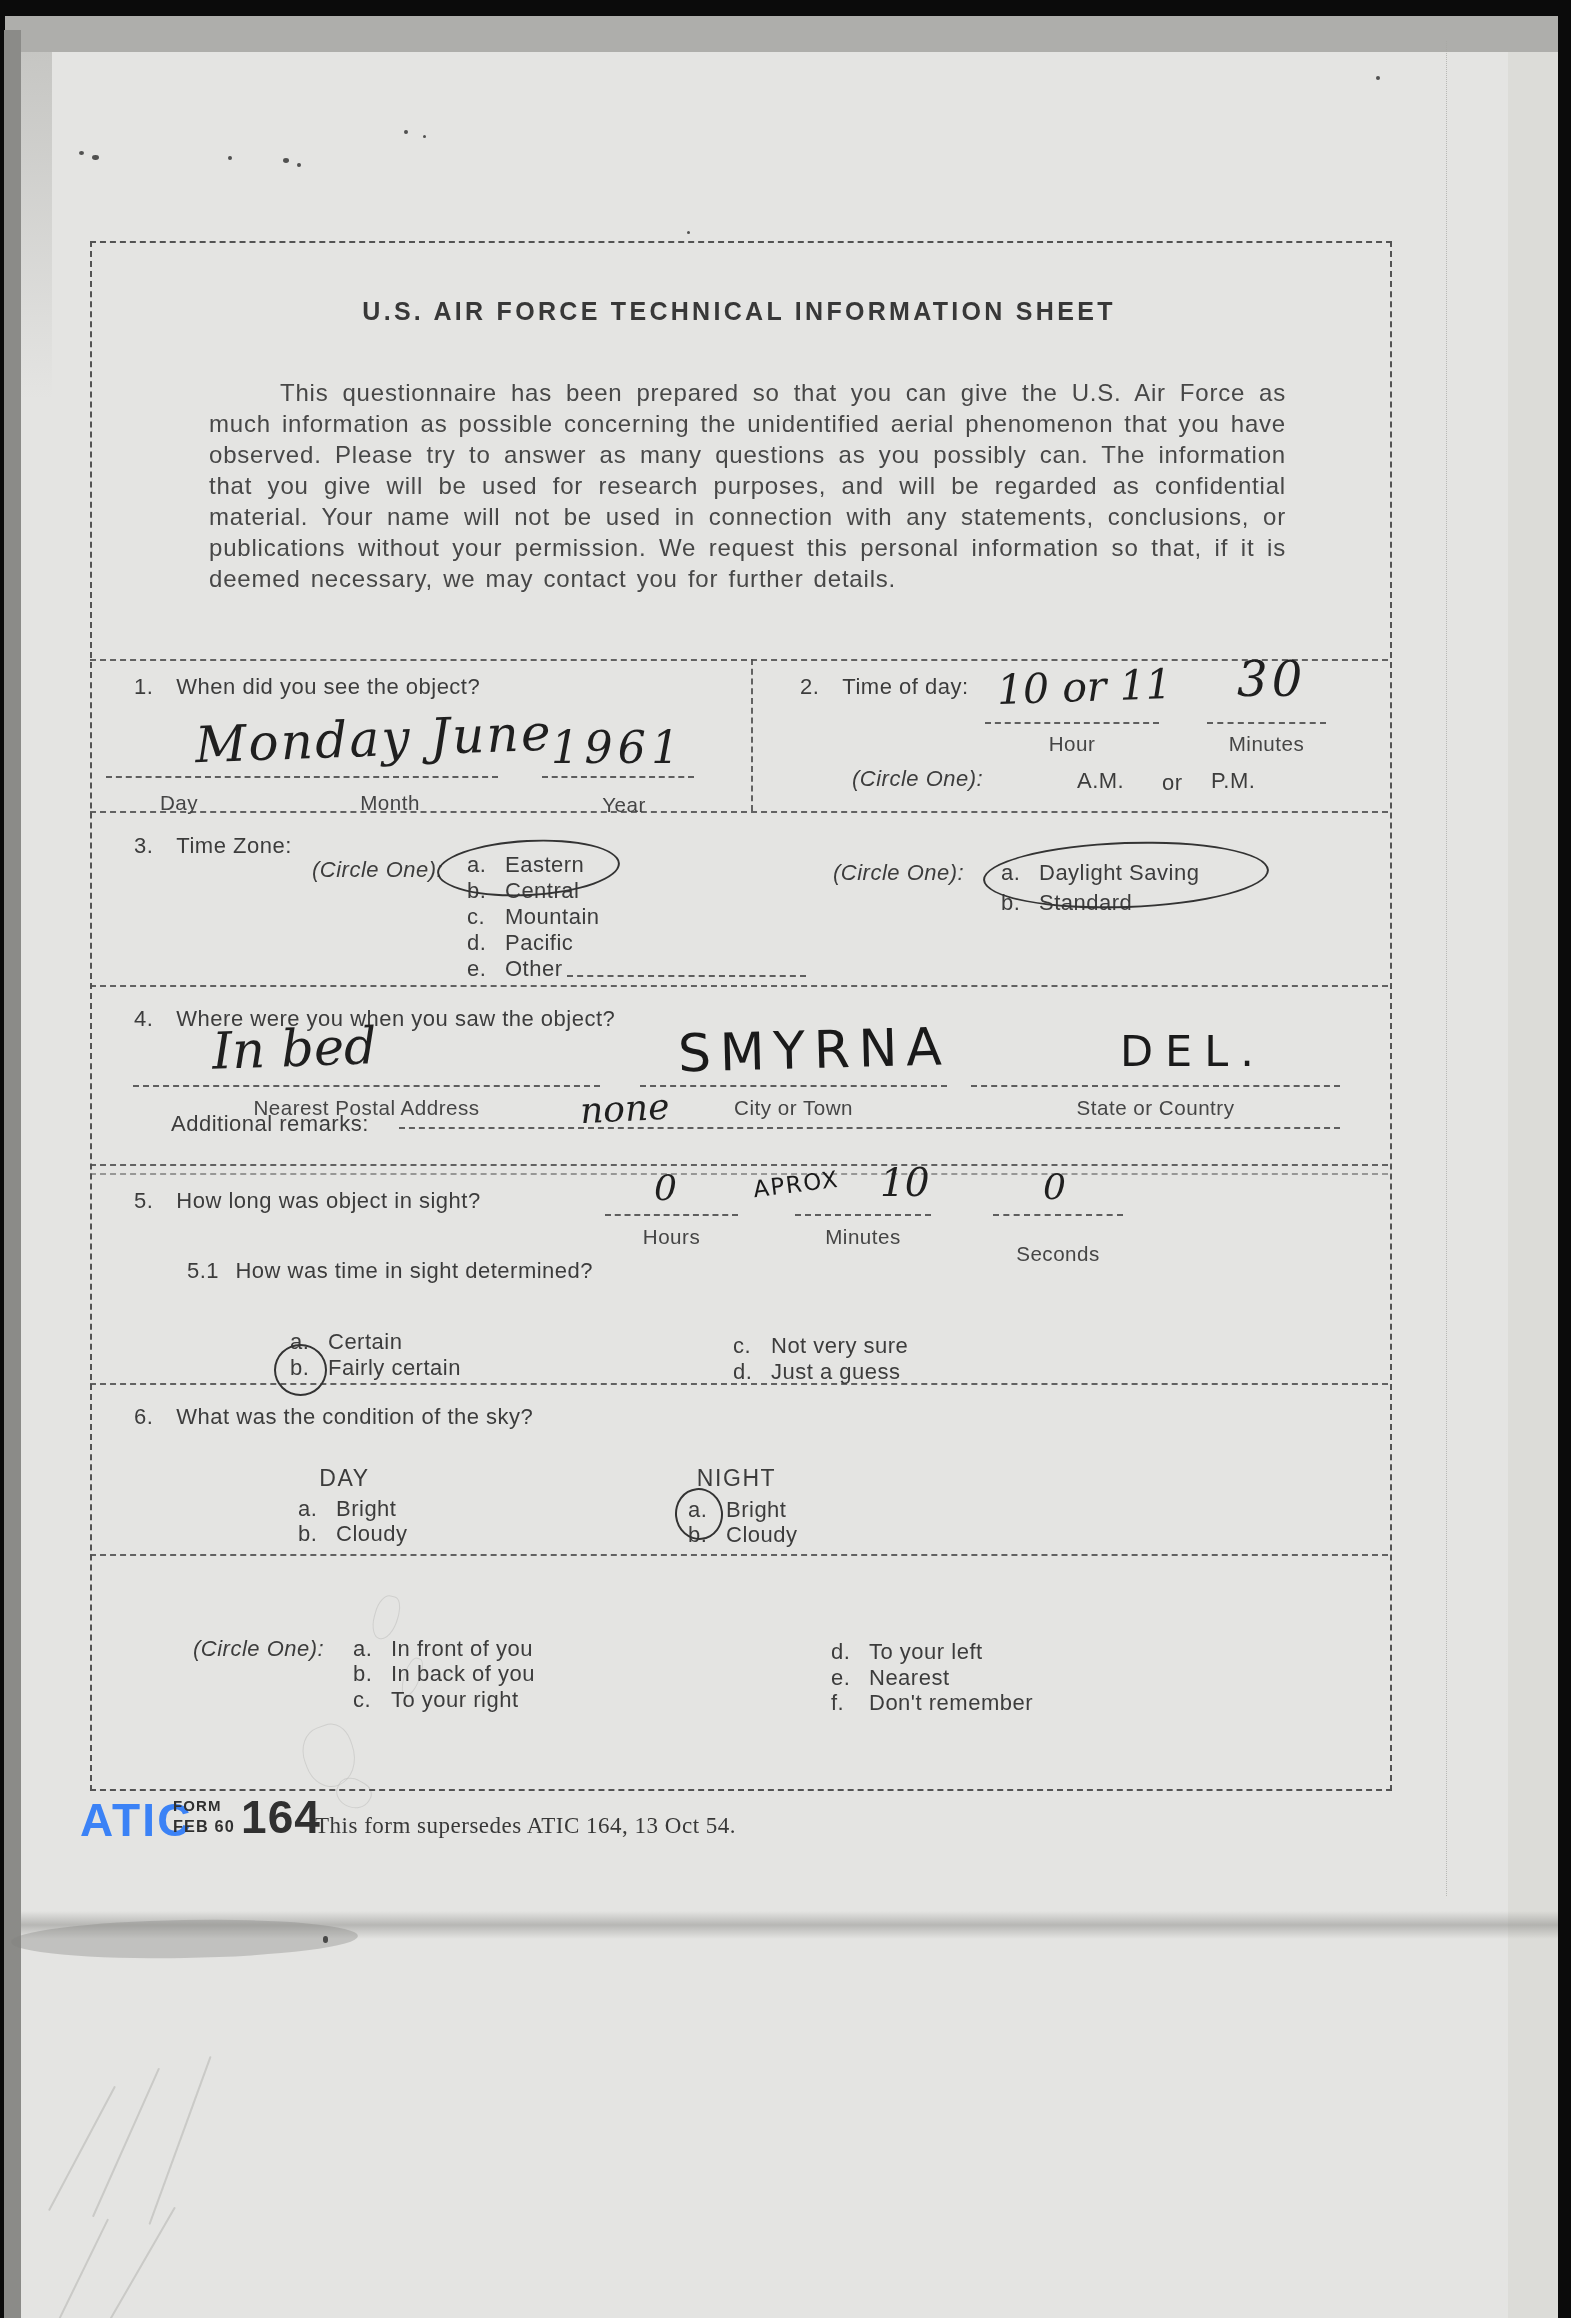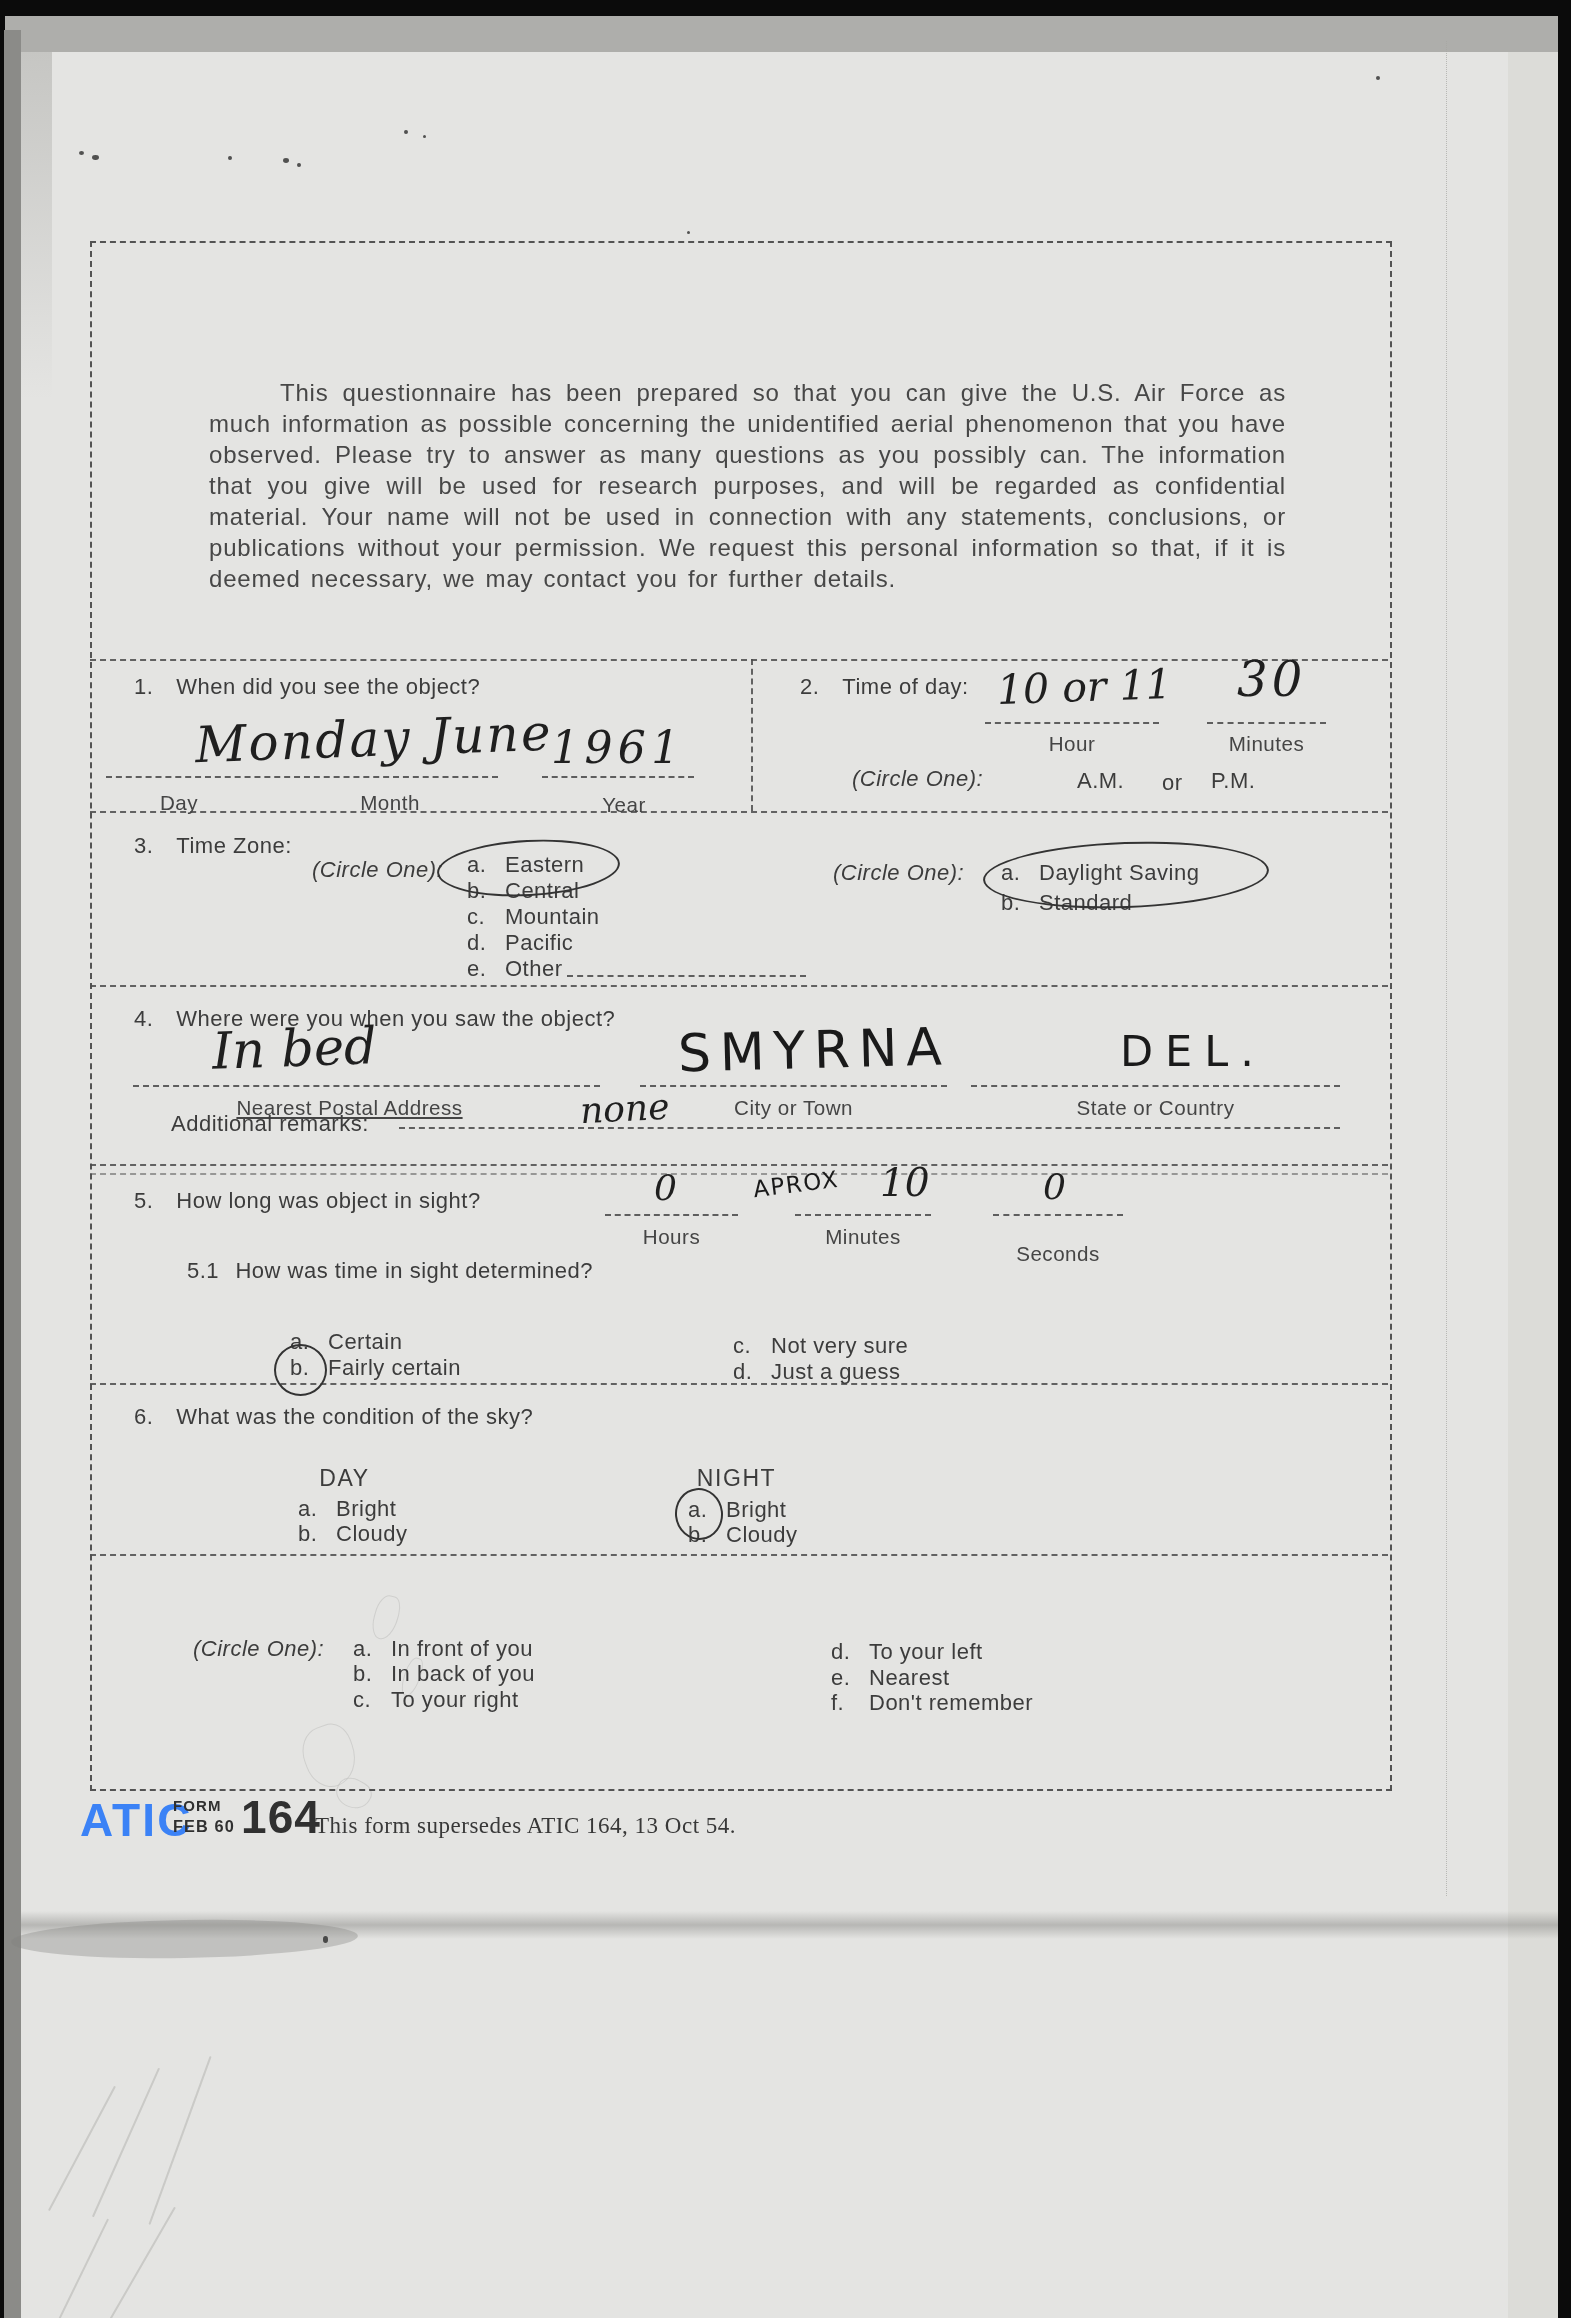--- a/index.html
+++ b/index.html
@@ -82,20 +82,21 @@
   <div class="box"></div>
   <div class="hline" style="top:659px;"></div>
   <div class="hline" style="top:811px;"></div>
   <div class="hline" style="top:985px;"></div>
   <div class="hline" style="top:1164px;"></div>
   <div class="hline" style="top:1173px;opacity:.5;"></div>
   <div class="hline" style="top:1383px;"></div>
   <div class="hline" style="top:1554px;"></div>
   <div class="vdiv"></div>
 
+  <div class="t title c" style="left:90px;top:297px;width:1298px;">U.S. AIR FORCE TECHNICAL INFORMATION SHEET</div>
   <div class="t intro wrap" style="left:209px;top:377px;width:1077px;">This questionnaire has been prepared so that you can give the U.S. Air Force as much information as possible concerning the unidentified aerial phenomenon that you have observed. Please try to answer as many questions as you possibly can. The information that you give will be used for research purposes, and will be regarded as confidential material. Your name will not be used in connection with any statements, conclusions, or publications without your permission. We request this personal information so that, if it is deemed necessary, we may contact you for further details.</div>
 
   <div class="t" style="left:134px;top:674px;">
     <span class="qnum">1.</span><span>When did you see the object?</span>
   </div>
   <div class="hw" style="left:195px;top:710px;font-size:50px;letter-spacing:2.2px;transform:rotate(-2deg);">Monday June</div>
   <div class="line" style="left:106px;top:776px;width:392px;"></div>
   <div class="hw" style="left:551px;top:722px;font-size:44px;letter-spacing:5.4px;">1961</div>
   <div class="line" style="left:542px;top:776px;width:152px;"></div>
   <div class="t sm c" style="left:130px;top:791px;width:98px;">Day</div>
@@ -144,21 +145,21 @@
   <div class="t" style="left:1001px;top:890px;">
     <span class="optl">b.</span><span>Standard</span>
   </div>
   <div class="circle" style="left:983px;top:842px;width:282px;height:62px;transform:rotate(-2deg);"></div>
 
   <div class="t" style="left:134px;top:1006px;">
     <span class="qnum">4.</span><span>Where were you when you saw the object?</span>
   </div>
   <div class="hw" style="left:212px;top:1019px;font-size:51px;transform:rotate(-2deg);">In bed</div>
   <div class="line" style="left:133px;top:1085px;width:467px;"></div>
-  <div class="t sm c" style="left:116px;top:1096px;width:467px;text-decoration:underline;">Nearest Postal Address</div>
+  <div class="t sm c" style="left:133px;top:1096px;width:467px;">Nearest Postal Address</div>
   <div class="hwp" style="left:678px;top:1020px;font-size:52px;letter-spacing:8.7px;transform:rotate(-1.5deg);">SMYRNA</div>
   <div class="line" style="left:640px;top:1085px;width:307px;"></div>
   <div class="t sm c" style="left:640px;top:1096px;width:307px;">City or Town</div>
   <div class="hwp" style="left:1120px;top:1026px;font-size:43px;letter-spacing:12px;">DEL.</div>
   <div class="line" style="left:971px;top:1085px;width:369px;"></div>
   <div class="t sm c" style="left:971px;top:1096px;width:369px;">State or Country</div>
   <div class="t" style="left:171px;top:1111px;">Additional remarks:</div>
   <div class="line" style="left:399px;top:1127px;width:941px;"></div>
   <div class="hw" style="left:580px;top:1088px;font-size:36px;transform:rotate(-3deg);">none</div>
 

